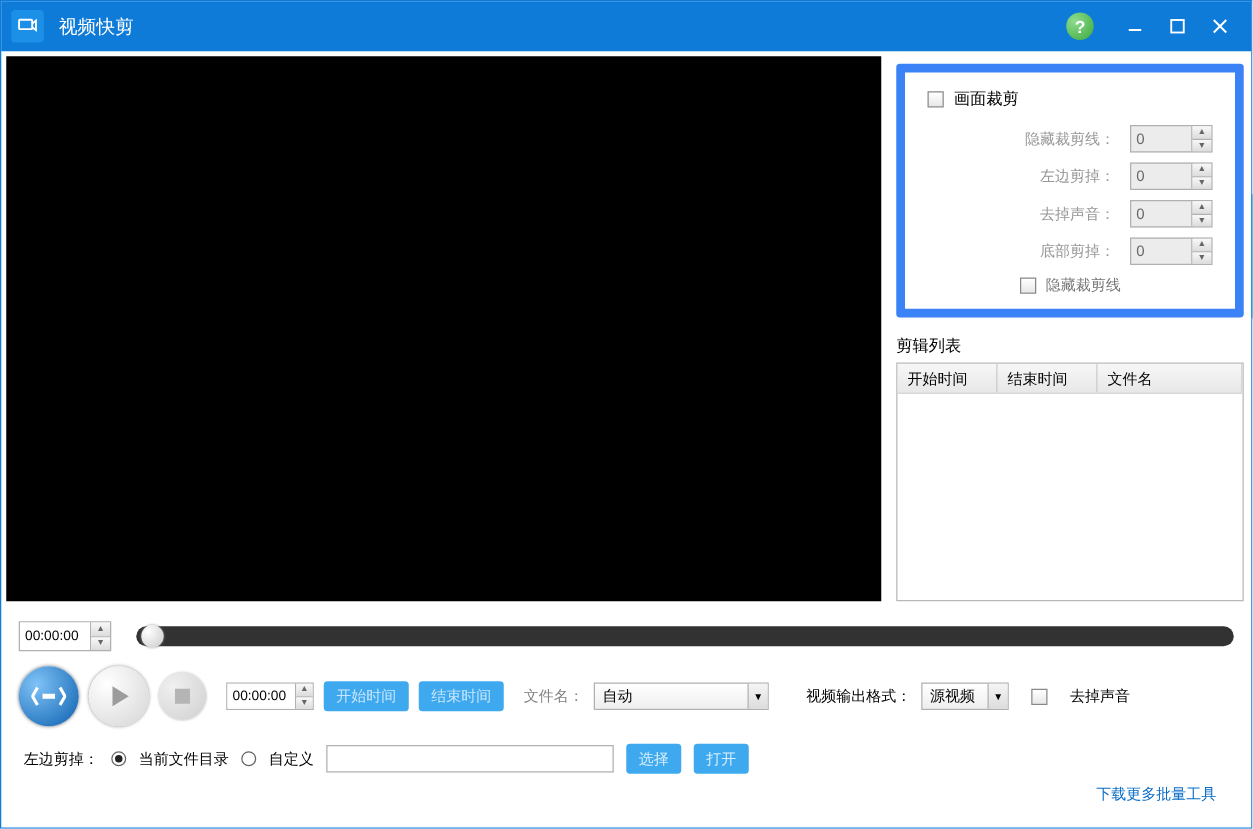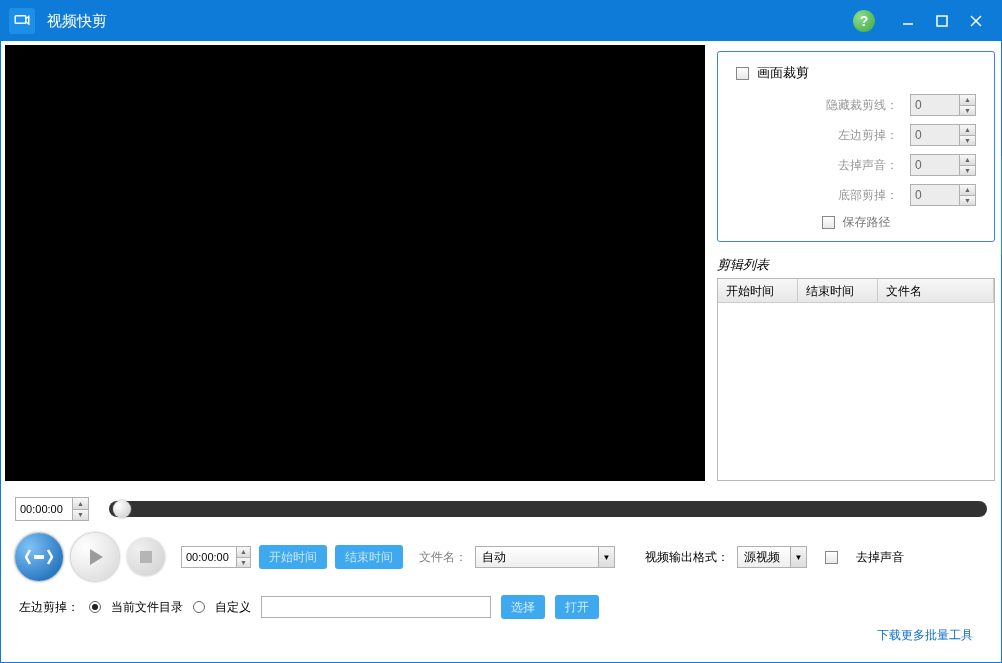--- a/index.html
+++ b/index.html
@@ -8,33 +8,33 @@
 .titlebar { background: #0e7bd8; height: 40px; display: flex; align-items: center; padding: 0 8px; color: #fff; }
 .app-icon { width: 26px; height: 26px; background: #1c8fe6; border-radius: 3px; display: flex; align-items: center; justify-content: center; margin-right: 12px; }
 .app-icon svg { width: 18px; height: 18px; }
 .title { font-size: 15px; flex: 1; }
 .tb-btn { width: 34px; height: 40px; display: flex; align-items: center; justify-content: center; cursor: pointer; }
 .help-icon { width: 22px; height: 22px; border-radius: 50%; background: radial-gradient(circle at 30% 30%, #8edc8e, #3ba83b); display: flex; align-items: center; justify-content: center; color: #fff; font-weight: bold; font-size: 14px; margin-right: 16px; }
 .content { flex: 1; display: flex; flex-direction: column; }
 .upper { display: flex; height: 440px; padding: 4px 0 0 4px; }
 .preview { width: 700px; height: 436px; background: #000; }
 .sidebar { flex: 1; padding: 0 6px 0 12px; display: flex; flex-direction: column; position: relative; }
-.crop-panel { border: 1px solid #3b82f6; border-radius: 3px; padding: 12px 18px 10px 18px; margin-top: 6px; }
+.crop-panel { border: 7px solid #3b82f6; border-radius: 3px; padding: 12px 18px 10px 18px; margin-top: 6px; }
 .crop-title { display: flex; align-items: center; gap: 8px; font-size: 13px; }
 .chk { width: 13px; height: 13px; border: 1px solid #888; background: linear-gradient(#fff,#e8e8e8); }
 .crop-rows { margin-top: 12px; }
 .crop-row { display: flex; align-items: center; justify-content: flex-end; gap: 12px; margin-bottom: 8px; }
 .crop-label { color: #979797; font-size: 12px; }
 .spinner { display: flex; width: 66px; height: 22px; border: 1px solid #b0b0b0; background: #ececec; }
 .spinner input { border: none; width: 48px; padding-left: 4px; font-size: 12px; color: #666; background: transparent; outline: none; }
 .spinner-btns { width: 16px; display: flex; flex-direction: column; border-left: 1px solid #b0b0b0; }
 .spinner-btns div { flex: 1; display: flex; align-items: center; justify-content: center; font-size: 7px; color: #666; background: linear-gradient(#f8f8f8,#dcdcdc); }
 .spinner-btns div:first-child { border-bottom: 1px solid #b0b0b0; }
 .hide-line { display: flex; align-items: center; gap: 8px; justify-content: center; margin-top: 8px; color: #777; }
-.edit-list-label { margin-top: 14px; font-size: 13px; font-style: italic; }
+.edit-list-label { margin-top: 14px; font-size: 13px; }
 .edit-table { border: 1px solid #b8b8b8; flex: 1; margin-top: 4px; background: #fff; overflow: hidden; }
 .eth { display: flex; background: linear-gradient(#f7f7f7,#e7e7e7); height: 24px; border-bottom: 1px solid #ccc; }
 .eth-cell { border-right: 1px solid #ccc; padding: 4px 8px; font-size: 12px; }
 .tab-edge { position: absolute; right: -6px; top: 110px; width: 6px; height: 100px; background: #0e9bd8; border-radius: 2px 0 0 2px; }
 .timebar { display: flex; align-items: center; gap: 20px; padding: 16px 14px 0 14px; }
 .time-spin { display: flex; width: 74px; height: 24px; border: 1px solid #b0b0b0; }
 .time-spin input { border: none; width: 56px; padding-left: 4px; font-size: 11px; outline: none; }
 .slider { flex: 1; height: 16px; background: #323232; border-radius: 8px; position: relative; }
 .slider-thumb { position: absolute; left: 4px; top: -1px; width: 18px; height: 18px; border-radius: 50%; background: radial-gradient(circle at 30% 30%, #fff, #c9c9c9); box-shadow: 0 0 2px #888; }
 .controls { display: flex; align-items: center; padding: 12px 14px 0 14px; gap: 8px; }
@@ -136,21 +136,21 @@
                   <input value="0" style="">
                   <div class="spinner-btns">
                     <div>▲</div>
                     <div>▼</div>
                   </div>
                 </div>
             </div>
           </div>
           <div class="hide-line">
             <span class="chk"></span>
-            <span>保存路径</span>
+            <span>隐藏裁剪线</span>
           </div>
         </div>
 
         <div class="edit-list-label">剪辑列表</div>
         <div class="edit-table">
           <div class="eth">
             <div class="eth-cell" style="width:80px">开始时间</div>
             <div class="eth-cell" style="width:80px">结束时间</div>
             <div class="eth-cell" style="flex:1">文件名</div>
           </div>

